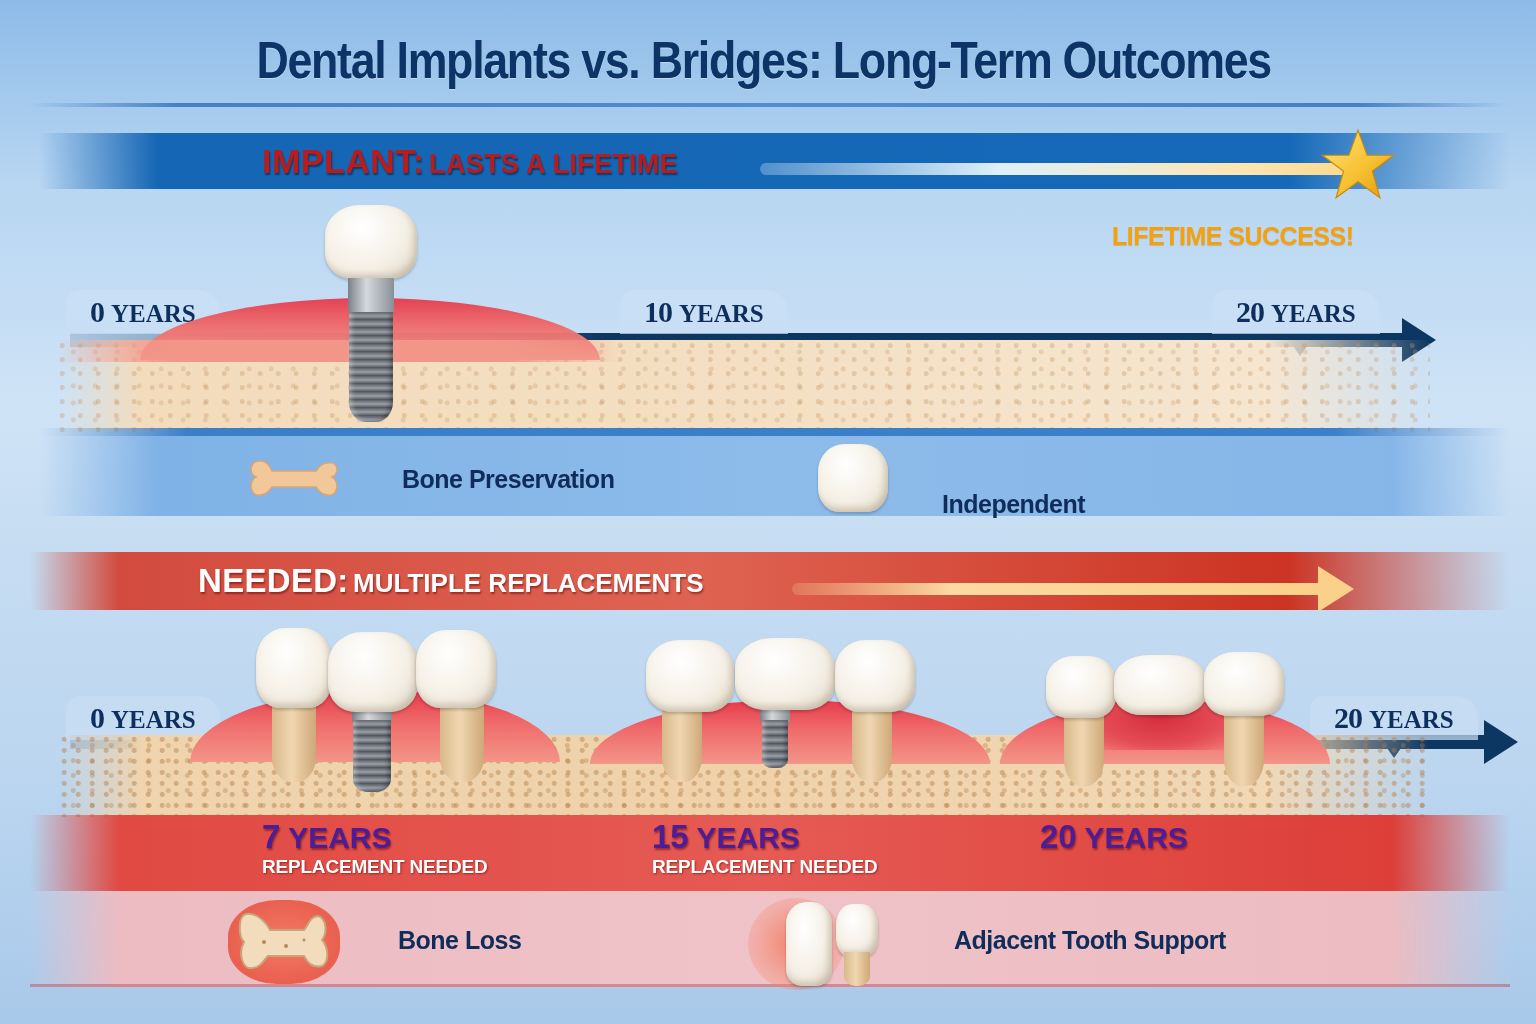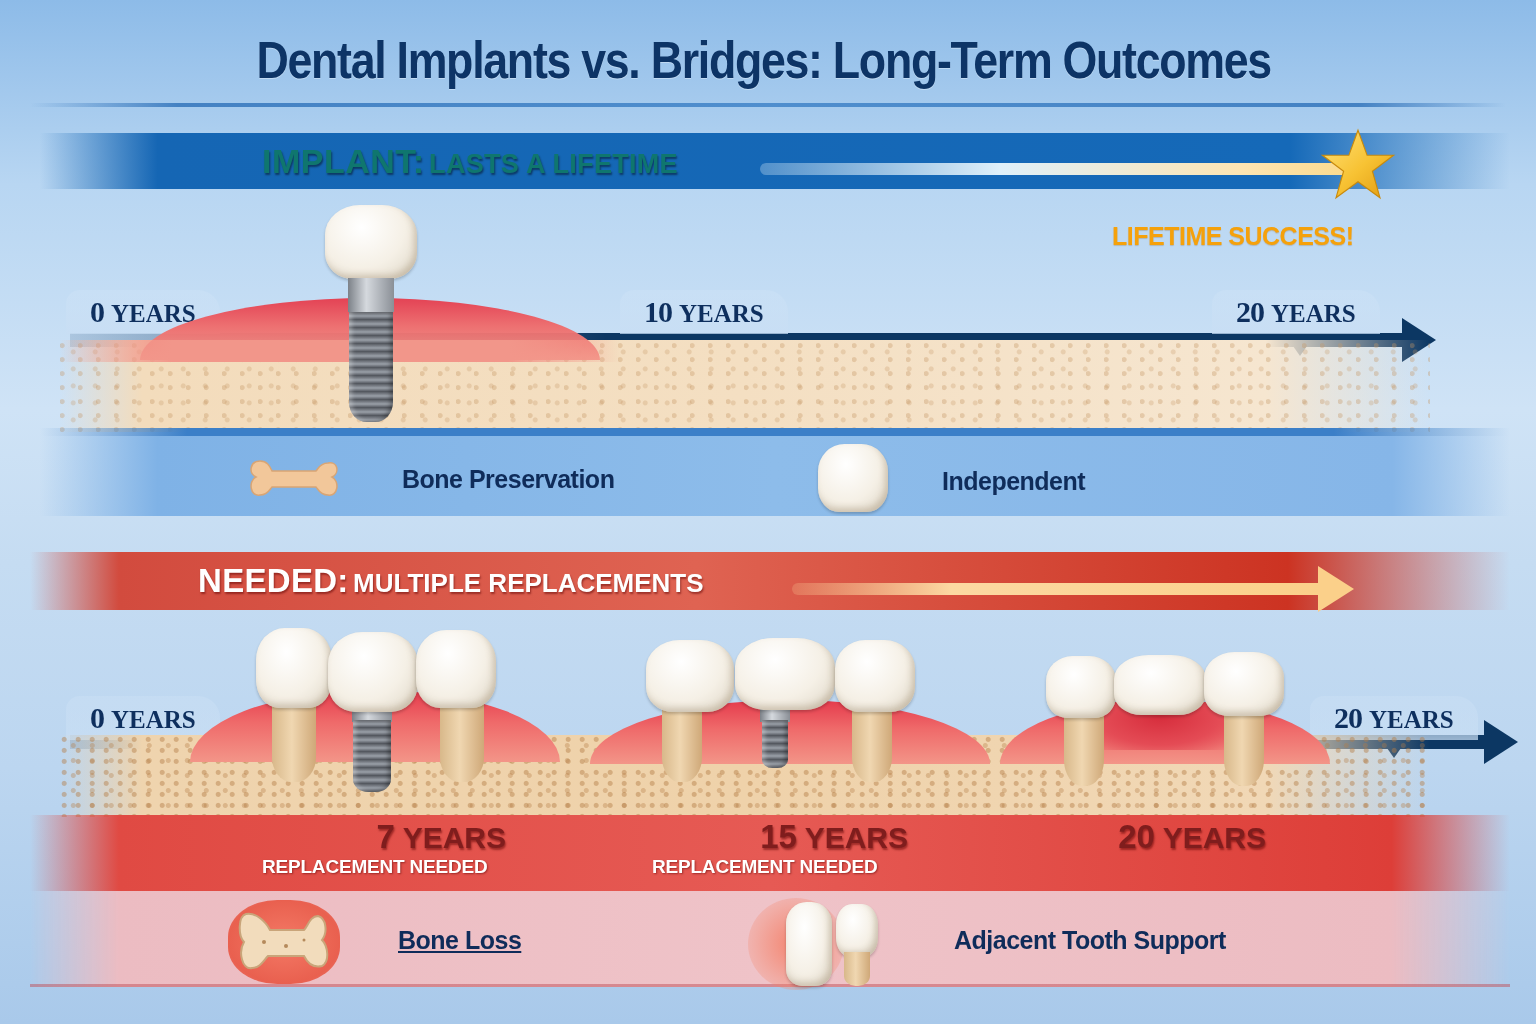--- a/index.html
+++ b/index.html
@@ -23,21 +23,21 @@
     background: linear-gradient(90deg, rgba(40,100,170,0) 0%, #2c6fb8 10%, #3a7fc6 50%, #2c6fb8 90%, rgba(40,100,170,0) 100%);
     border-radius: 2px; opacity: 0.8;
   }
 
   
   .implant-banner {
     left: 40px; top: 133px; width: 1470px; height: 56px;
     background: linear-gradient(90deg, rgba(20,90,175,0) 0%, #1566b4 8%, #1569b8 85%, rgba(20,90,175,0) 100%);
   }
   .implant-title {
-    left: 262px; top: 142px; color: #0f766e; font-weight: bold;
+    left: 262px; top: 142px; color: #b91c1c; font-weight: bold;
     text-shadow: 1px 2px 2px rgba(0,0,0,0.45); white-space: nowrap;
   }
   .implant-title .lead { font-size: 34px; letter-spacing: 0.5px; }
   .implant-title .rest { font-size: 27px; letter-spacing: 0.3px; }
   .implant-streak {
     left: 760px; top: 163px; width: 600px; height: 12px;
     background: linear-gradient(90deg, rgba(220,238,250,0.3) 0%, #dff0fa 40%, #fde5b3 80%, #fbd98a 100%);
     border-radius: 6px;
   }
   .star {
@@ -126,21 +126,21 @@
     background: linear-gradient(180deg, #e53a4c 0%, #ef6a6a 45%, #f39588 100%);
     border-radius: 50% 50% 0 0 / 100% 100% 0 0;
   }
 
   
   .bridge-results {
     left: 30px; top: 815px; width: 1480px; height: 76px;
     background: linear-gradient(90deg, rgba(220,60,50,0) 0%, #e04a43 6%, #e65a54 50%, #dd3e38 92%, rgba(220,60,50,0) 100%);
   }
   .result-years {
-    color: #7f1d1d; font-weight: bold; font-size: 30px; text-align: right; white-space: nowrap;
+    color: #4c1d95; font-weight: bold; font-size: 30px; text-align: left; white-space: nowrap;
     text-shadow: 1px 2px 2px rgba(90,0,0,0.5);
   }
   .result-years .num { font-size: 33px; }
   .result-sub {
     color: #fff; font-weight: bold; font-size: 19px; white-space: nowrap;
     text-shadow: 1px 1px 2px rgba(90,0,0,0.5); letter-spacing: -0.2px;
   }
 
   
   .bridge-features {
@@ -219,21 +219,21 @@
 <div class="abs crown" style="left:325px; top:205px; width:92px; height:74px;"></div>
 <div class="abs abutment" style="left:348px; top:278px; width:46px; height:34px;"></div>
 <div class="abs screw" style="left:349px; top:312px; width:44px; height:110px;"></div>
 
 <div class="abs implant-features"></div>
 <svg class="abs" style="left:246px; top:455px;" width="96" height="50" viewBox="0 0 96 50">
   <path d="M14,6 C4,6 2,18 10,22 C2,26 4,42 14,40 C22,40 24,34 26,32 L70,32 C72,34 74,40 82,40 C92,42 94,26 86,22 C94,18 92,6 82,8 C74,8 72,14 70,16 L26,16 C24,12 22,6 14,6 Z" fill="#f2c79a" stroke="#d9a574" stroke-width="1.5"></path>
 </svg>
 <div class="abs feature-label" style="left:362px; top:465px;">Bone Preservation</div>
 <div class="abs crown" style="left:818px; top:444px; width:70px; height:68px;"></div>
-<div class="abs feature-label" style="left:902px; top:467px;">Independent</div>
+<div class="abs feature-label" style="left:902px; top:490px;">Independent</div>
 
 <div class="abs bridge-banner"></div>
 <div class="abs bridge-title">
   <span class="lead">NEEDED:</span>
   <span class="rest">MULTIPLE REPLACEMENTS</span>
 </div>
 <div class="abs bridge-streak"></div>
 <div class="abs bridge-arrowhead"></div>
 
 <div class="abs tl-bar" style="left:70px; top:735px; width:1420px; background:linear-gradient(90deg, rgba(12,55,99,0.15) 0%, #0c3763 30%, #0c3763 100%);"></div>
@@ -302,19 +302,19 @@
 </div>
 
 <div class="abs bridge-features"></div>
 <div class="abs" style="left:228px; top:900px; width:112px; height:84px; border-radius:44%; background:radial-gradient(ellipse, #f47a66 0%, #e9604f 70%, rgba(233,96,79,0.6) 100%);"></div>
 <svg class="abs" style="left:234px; top:906px;" width="100" height="72" viewBox="0 0 100 72">
   <path d="M12,8 C4,10 4,30 10,36 C4,46 8,64 18,62 C26,62 30,54 34,50 L70,50 C74,58 80,62 88,60 C96,56 94,40 88,34 C94,26 92,12 84,10 C76,10 74,20 70,24 L36,24 C32,16 22,6 12,8 Z" fill="#f2dcbc" stroke="#c9a57a" stroke-width="2"></path>
   <circle cx="30" cy="36" r="2" fill="#b58a5c"></circle>
     <circle cx="52" cy="40" r="2" fill="#b58a5c"></circle>
     <circle cx="70" cy="34" r="1.5" fill="#b58a5c"></circle>
 </svg>
-<div class="abs feature-label" style="left:358px; top:926px;text-decoration:underline;">Bone Loss</div>
+<div class="abs feature-label" style="left:358px; top:926px;">Bone Loss</div>
 
 <div class="abs" style="left:748px; top:898px; width:96px; height:92px; border-radius:50%; background:radial-gradient(circle, rgba(245,110,80,0.75) 0%, rgba(245,130,100,0.35) 60%, rgba(245,140,110,0) 100%);"></div>
 <div class="abs crown" style="left:786px; top:902px; width:46px; height:84px; border-radius:45% 45% 35% 35% / 25% 25% 20% 20%;"></div>
 <div class="abs crown" style="left:836px; top:904px; width:42px; height:52px;"></div>
 <div class="abs root" style="left:844px; top:952px; width:26px; height:34px;"></div>
 <div class="abs feature-label" style="left:914px; top:926px;">Adjacent Tooth Support</div>
 
 </body></html>

